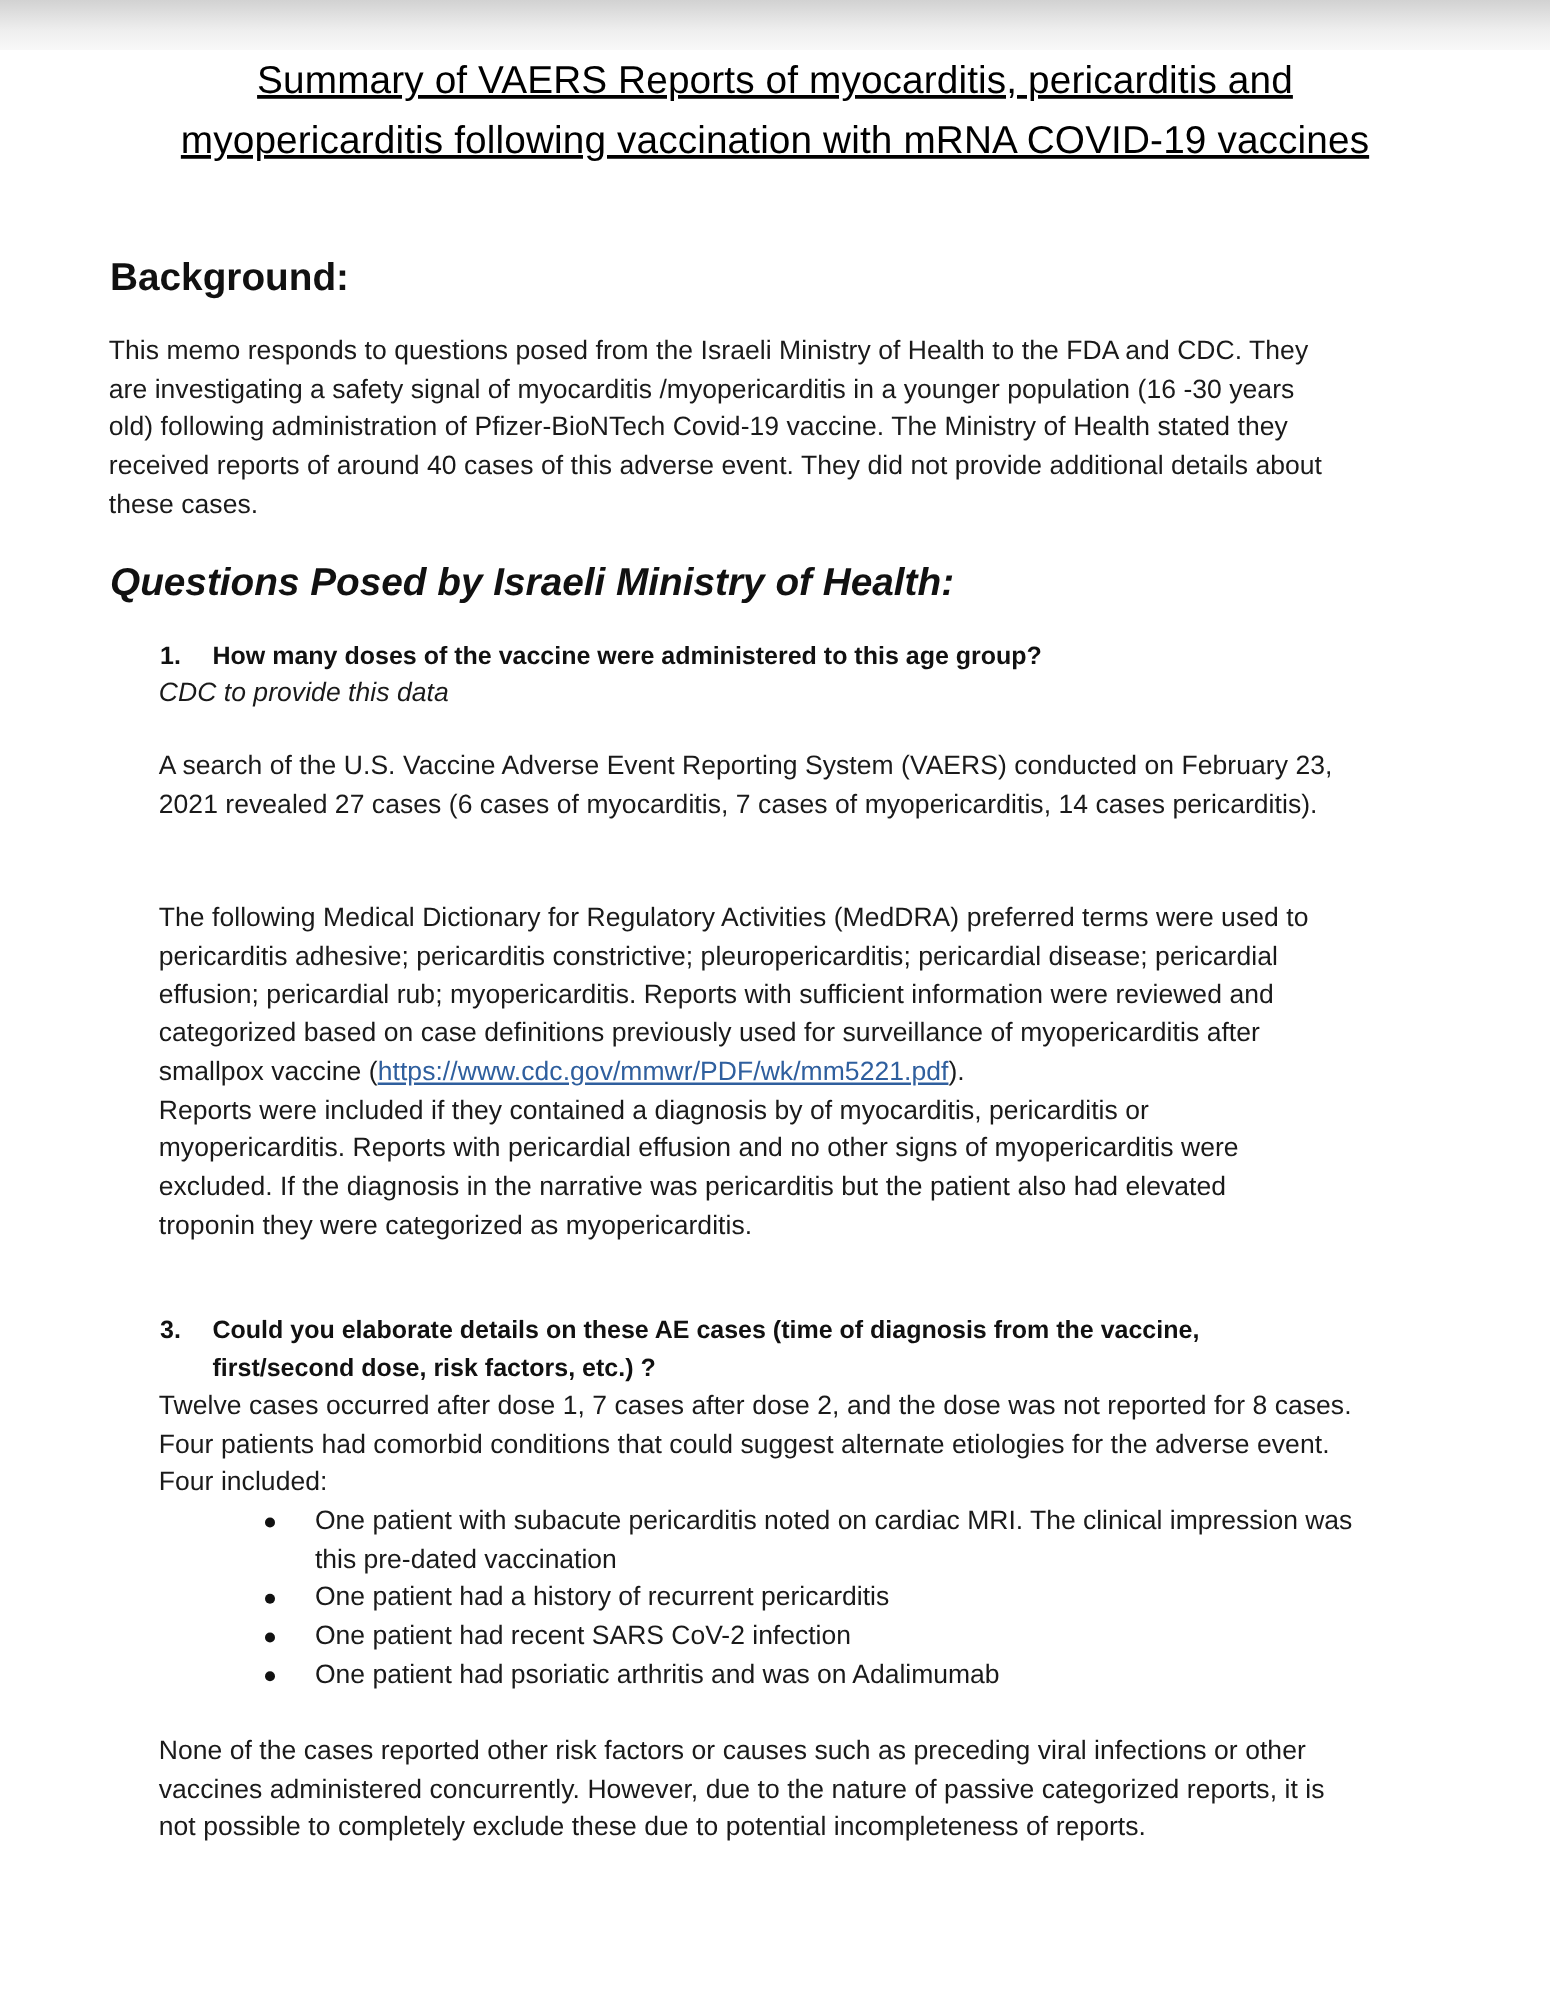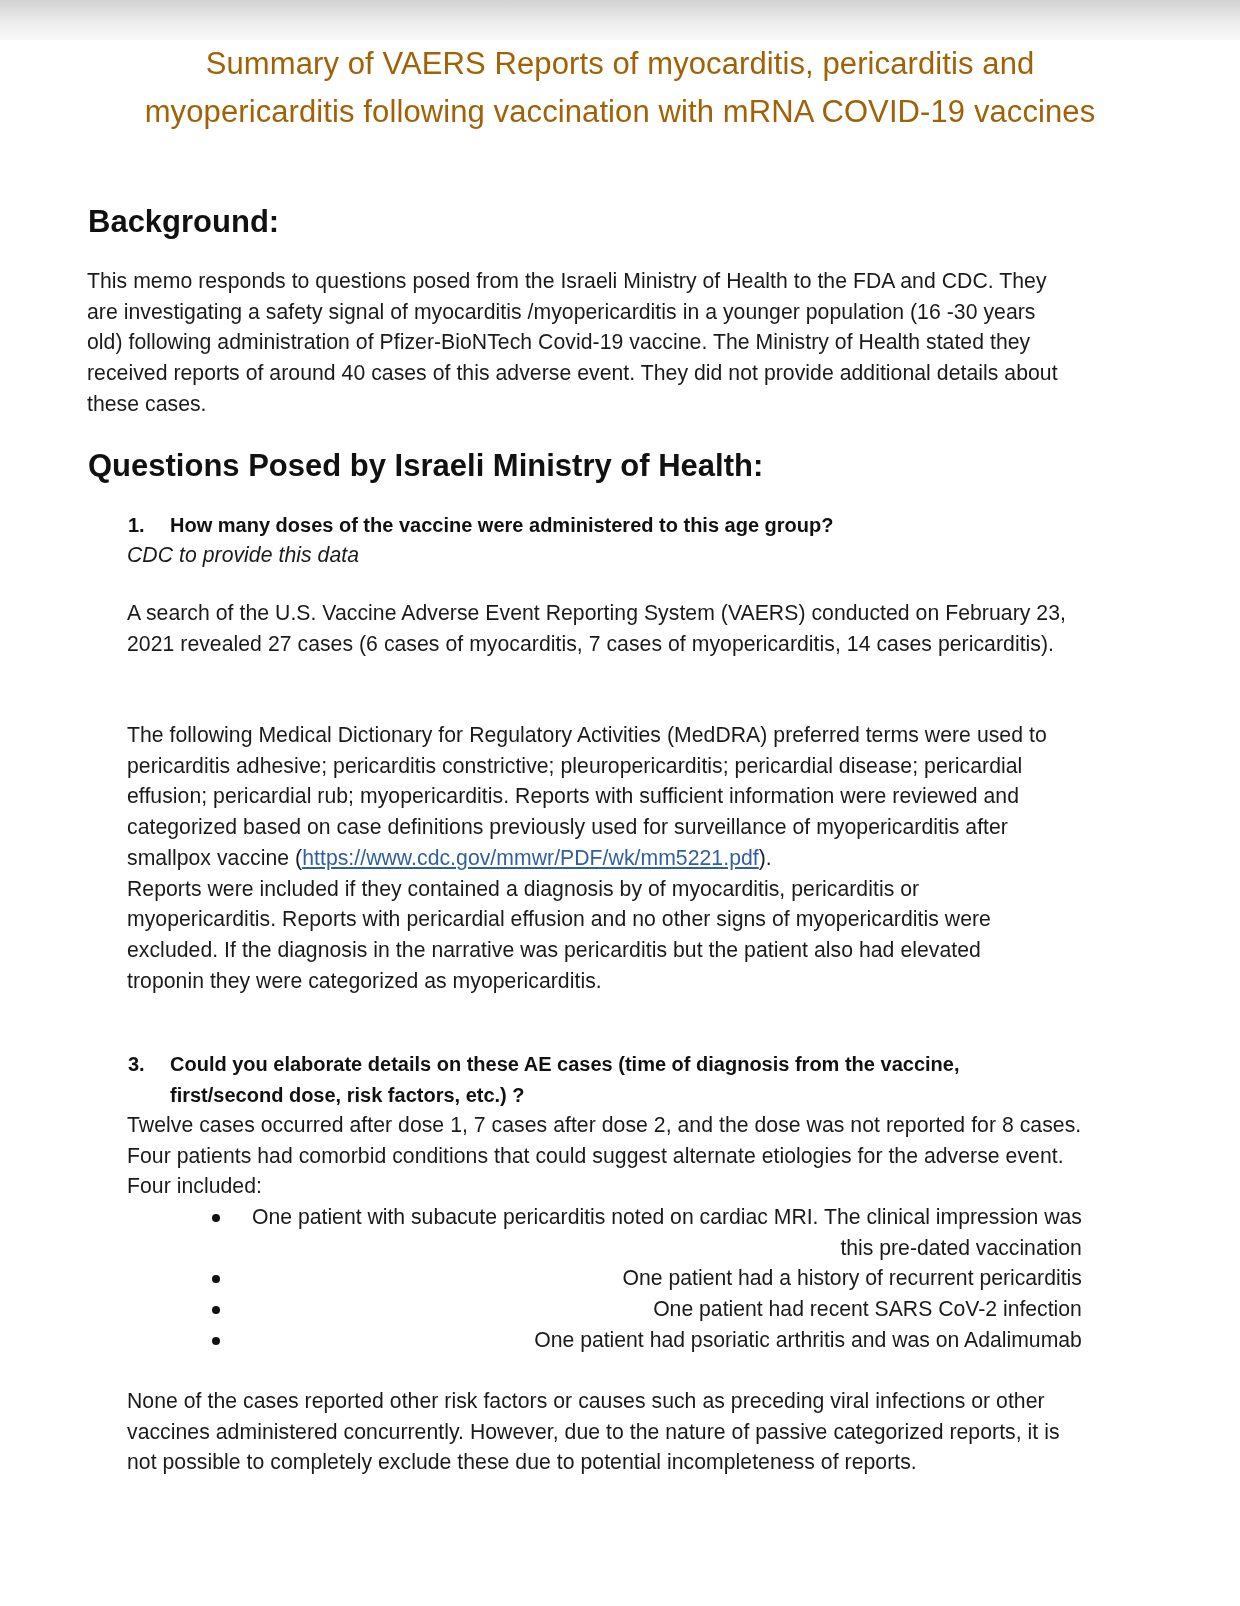--- a/index.html
+++ b/index.html
@@ -29,22 +29,23 @@
       height: 1606px;
     }
     .doc-title {
       position: absolute;
       left: 60px;
       width: 1120px;
       top: 40px;
       text-align: center;
       font-size: 31px;
       line-height: 48px;
-      color: #a16207;
+      color: #000000;
       letter-spacing: 0.1px;
+      text-decoration: underline;
     }
     .h1 {
       position: absolute;
       left: 88px;
       font-size: 31px;
       font-weight: bold;
       color: #111;
       line-height: 40px;
     }
     .para {
@@ -78,21 +79,20 @@
       line-height: 30.7px;
       color: #1a1a1a;
       margin: 0;
       padding: 0;
       list-style: none;
     }
     .bullets li {
       position: relative;
       padding-left: 46px;
       white-space: nowrap;
-      text-align: right;
     }
     .bullets li .dot {
       position: absolute;
       left: 6px;
       top: 12px;
       width: 8px;
       height: 8px;
       background: #111;
       border-radius: 50%;
     }
@@ -113,21 +113,21 @@
   <div class="h1" style="top:202px;">Background:</div>
 
   <div class="para" style="left:87px; top:266px;">
     <span class="line">This memo responds to questions posed from the Israeli Ministry of Health to the FDA and CDC.  They</span>
     <span class="line">are investigating a safety signal of myocarditis /myopericarditis in a younger population (16 -30 years</span>
     <span class="line">old) following administration of Pfizer-BioNTech Covid-19 vaccine.  The Ministry of Health stated they</span>
     <span class="line">received reports of around 40 cases of this adverse event.   They did not provide additional details about</span>
     <span class="line">these cases.</span>
   </div>
 
-  <div class="h1" style="top:446px;">Questions Posed by Israeli Ministry of Health:</div>
+  <div class="h1" style="top:446px;font-style:italic;">Questions Posed by Israeli Ministry of Health:</div>
 
   <div class="q" style="top:510px;">
     <span class="line">
       <span class="num">1.</span><span>How many doses of the vaccine were administered to this age group?</span>
     </span>
   </div>
   <div class="para italic" style="left:127px; top:540px;">CDC to provide this data</div>
 
   <div class="para" style="left:127px; top:598px;">
     <span class="line">A search of the U.S. Vaccine Adverse Event Reporting System (VAERS) conducted on February 23,</span>

